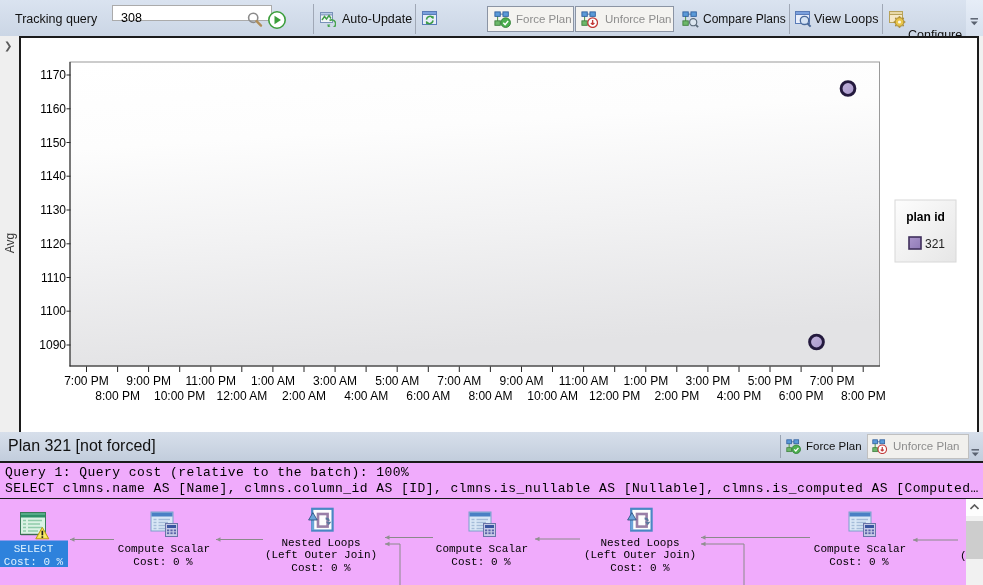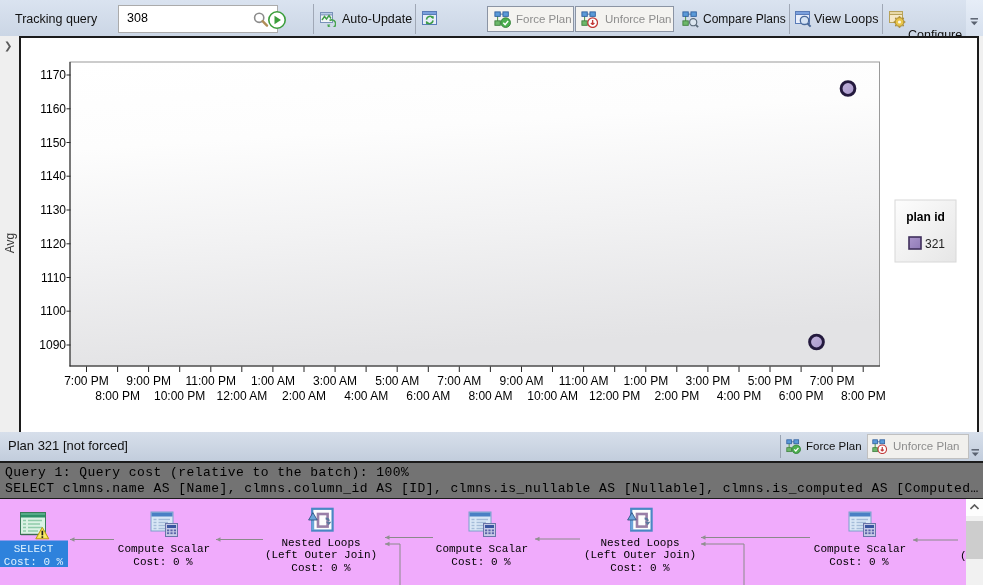--- a/index.html
+++ b/index.html
@@ -9,21 +9,21 @@
   .mono{font-family:"Liberation Mono",monospace;}
   .sep{position:absolute;width:1px;background:#a0a8b6;}
 </style>
 </head>
 <body>
 
 <div class="abs" id="toolbar" style="left:0;top:0;width:983px;height:36px;
      background:linear-gradient(#dae3f0,#cbd6e5);padding-left:32px;">
   <div class="abs" style="left:15px;top:0;height:38px;line-height:38px;font-size:12.5px;color:#111;">Tracking query</div>
 
-  <div class="abs" style="left:118px;top:5px;width:160px;height:28px;background:#fff;border:1px solid #ababab;box-sizing:border-box;">
+  <div class="abs" style="left:112px;top:5px;width:160px;height:16px;background:#fff;border:1px solid #ababab;box-sizing:border-box;">
     <div class="abs" style="left:8px;top:0;height:25px;line-height:25px;font-size:12.5px;color:#000;">308</div>
     <svg class="abs" style="left:133px;top:5px;" width="18" height="18" viewBox="0 0 18 18">
       <circle cx="7.2" cy="6.8" r="4.6" fill="none" stroke="#8b8b8b" stroke-width="1.6"></circle>
       <line x1="10.6" y1="10.2" x2="15" y2="14.6" stroke="#b08d57" stroke-width="2.4" stroke-linecap="round"></line>
     </svg>
   </div>
 
   <svg class="abs" style="left:267px;top:10px;" width="20" height="20" viewBox="0 0 20 20">
     <circle cx="10" cy="10" r="8.2" fill="#fff" stroke="#3c9e3c" stroke-width="1.6"></circle>
     <path d="M7.5 5.8 L14 10 L7.5 14.2 Z" fill="#3c9e3c"></path>
@@ -234,21 +234,21 @@
       <circle cx="829.0" cy="49.5" r="6.9" fill="url(#markg2)" stroke="#241a3e" stroke-width="2.9"></circle>
       <circle cx="797.5" cy="303.0" r="6.9" fill="url(#markg2)" stroke="#241a3e" stroke-width="2.9"></circle>
       <rect x="876" y="161" width="61" height="62" fill="url(#legg)" stroke="#d8d8d8" stroke-width="1"></rect>
       <text x="906.5" y="181.5" font-size="12" font-weight="bold" text-anchor="middle" fill="#000" font-family="Liberation Sans">plan id</text>
       <rect x="890" y="198" width="12" height="12" fill="url(#markg)" stroke="#40305c" stroke-width="1.6"></rect>
       <text x="906" y="208.5" font-size="12" fill="#222" font-family="Liberation Sans">321</text>
   </svg>
 </div>
 
 <div class="abs" style="left:0;top:432px;width:983px;height:29px;background:linear-gradient(#d7dfeb,#c2cddc);">
-  <div class="abs" style="left:8px;top:0;height:28px;line-height:28px;font-size:13px;color:#111;">Plan 321 [not forced]</div>
+  <div class="abs" style="left:8px;top:0;height:28px;line-height:28px;font-size:16px;color:#111;">Plan 321 [not forced]</div>
   <div class="abs" style="left:780px;top:3px;width:1px;height:23px;background:#9aa4b2;"></div>
   <svg class="abs" style="left:786px;top:7px;" width="15" height="15" viewBox="0 0 19 19">
     <line x1="4" y1="4" x2="4" y2="13" stroke="#5a9c52" stroke-width="1.4"></line>
     <line x1="4" y1="3.5" x2="13" y2="3.5" stroke="#6a88b0" stroke-width="1.4"></line>
     <rect x="1" y="1" width="6" height="5" fill="#5a9ad8" stroke="#2f5f9e"></rect>
     <rect x="10" y="1" width="6" height="5" fill="#5a9ad8" stroke="#2f5f9e"></rect>
     <rect x="1" y="11" width="6" height="5" fill="#6cb86a" stroke="#3f7f3f"></rect>
     <circle cx="13" cy="13" r="5.4" fill="#4caf50" stroke="#2e7d32"></circle>
     <path d="M10.4 13.2 L12.4 15.2 L15.8 11.2" fill="none" stroke="#fff" stroke-width="1.6"></path>
   </svg>
@@ -265,21 +265,21 @@
   </svg>
   <div class="abs" style="left:893px;top:0;height:28px;line-height:28px;font-size:11.5px;color:#8d8d8d;">Unforce Plan</div>
   <svg class="abs" style="left:971px;top:17px;" width="9" height="8" viewBox="0 0 9 8">
     <line x1="0.5" y1="0.8" x2="8" y2="0.8" stroke="#5a6270" stroke-width="1.5"></line>
     <path d="M0.8 3.4 L7.8 3.4 L4.3 7.2 Z" fill="#5a6270"></path>
   </svg>
 </div>
 
 <div class="abs" style="left:0;top:461px;width:983px;height:2px;background:#1b1b1b;"></div>
 
-<div class="abs mono" style="left:0;top:463px;width:983px;height:36px;background:#737373;border-bottom:1.5px solid #1b1b1b;box-sizing:border-box;font-size:13px;color:#000;white-space:pre;overflow:hidden;">
+<div class="abs mono" style="left:0;top:463px;width:983px;height:36px;background:#f0abfc;border-bottom:1.5px solid #1b1b1b;box-sizing:border-box;font-size:13px;color:#000;white-space:pre;overflow:hidden;">
   <div class="abs" style="left:5px;top:2px;letter-spacing:0.45px;">Query 1: Query cost (relative to the batch): 100%</div>
   <div class="abs" style="left:5px;top:18px;letter-spacing:0.45px;">SELECT clmns.name AS [Name], clmns.column_id AS [ID], clmns.is_nullable AS [Nullable], clmns.is_computed AS [Computed…</div>
 </div>
 
 <div class="abs" id="plandiag" style="left:0;top:499px;width:983px;height:86px;background:#f0abfc;overflow:hidden;">
   <svg class="abs" style="left:0;top:0;" width="983" height="86" viewBox="0 0 983 86">
     <defs>
   <linearGradient id="tblg" x1="0" y1="0" x2="0" y2="1">
     <stop offset="0" stop-color="#2a6cb8"></stop>
           <stop offset="1" stop-color="#7fb0e0"></stop>

